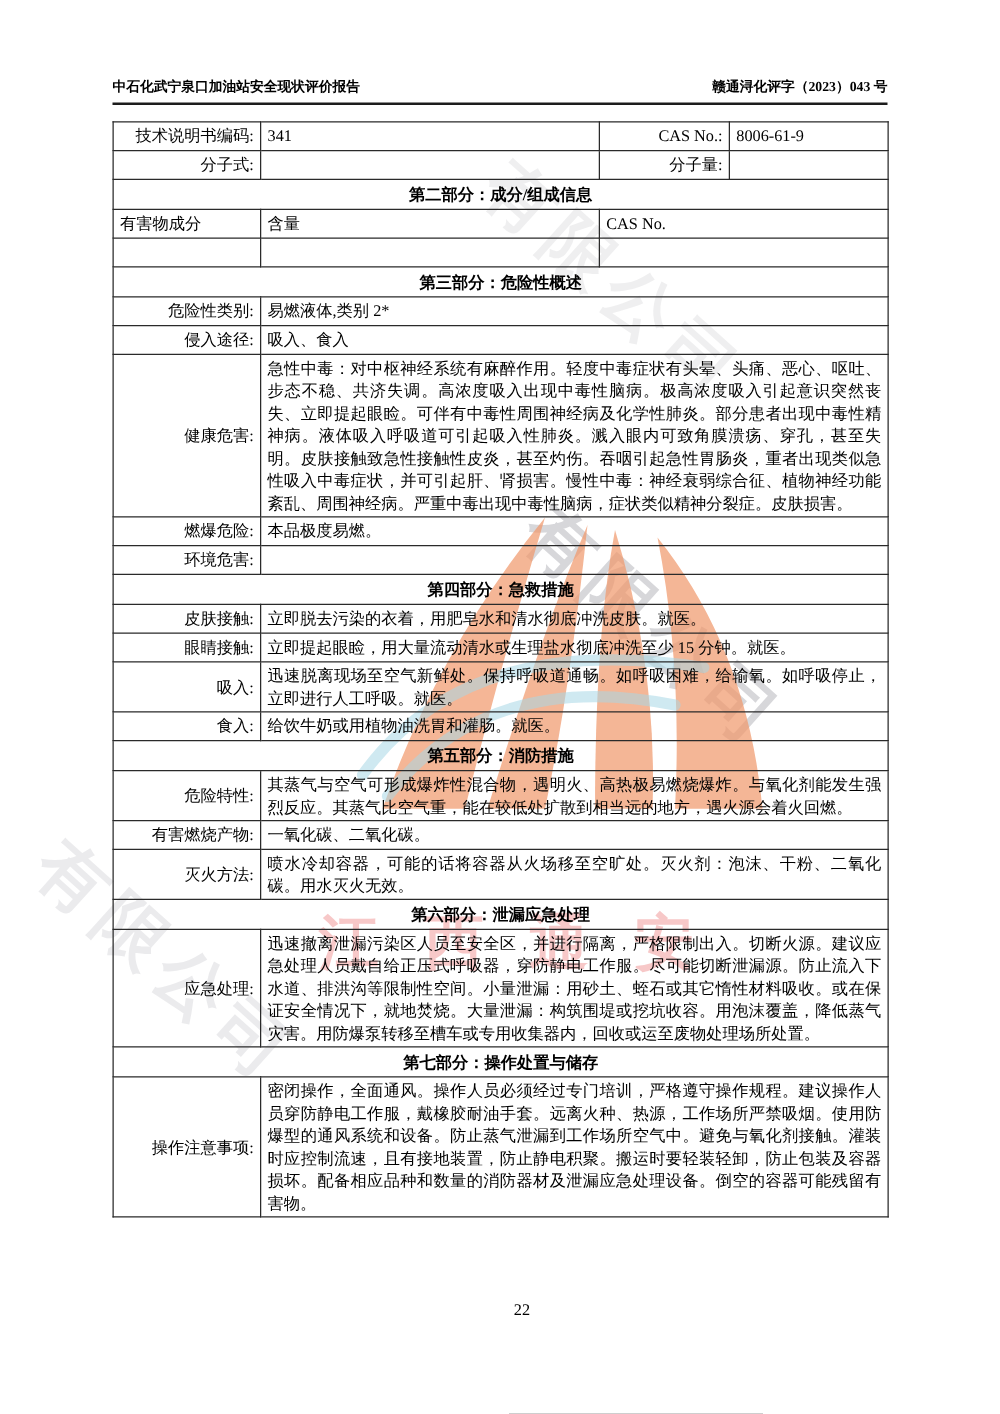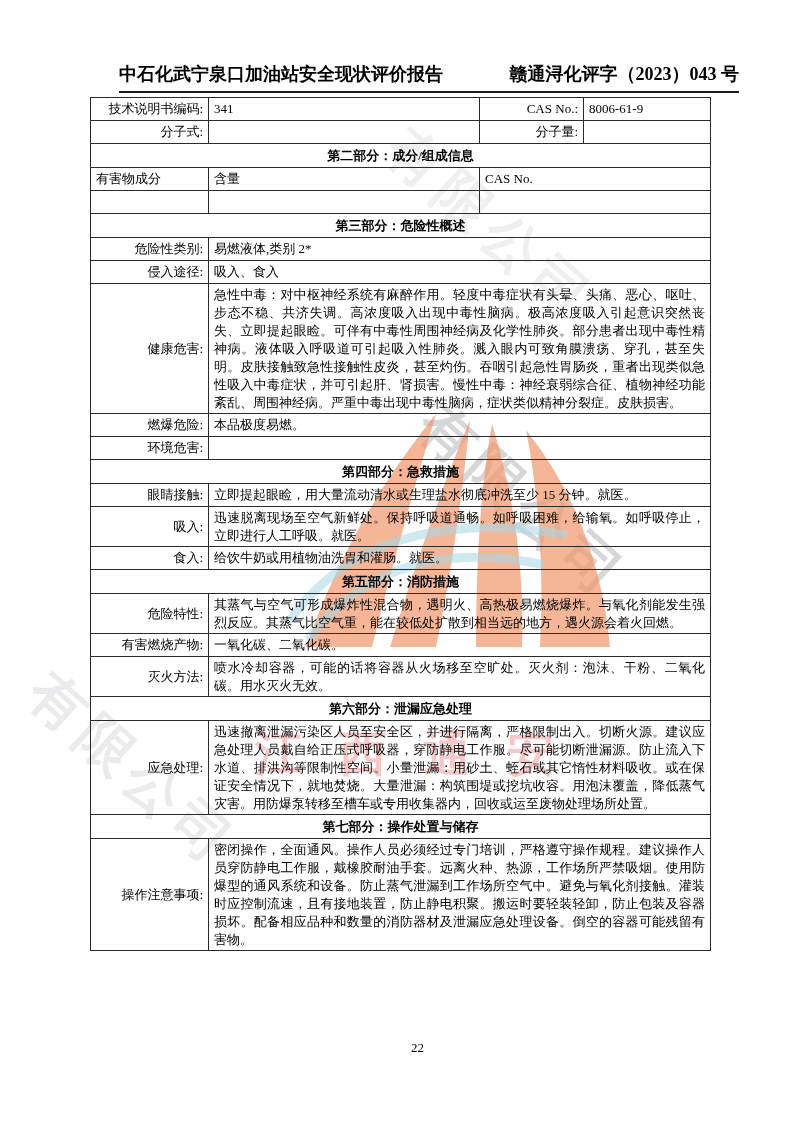--- a/index.html
+++ b/index.html
@@ -36,24 +36,23 @@
   }
   .wm-seal { position:absolute; left:298px; top:392px; }
   .wm-blue { position:absolute; left:278px; top:492px; }
 
   
   .content { position:absolute; inset:0; z-index:2; }
 
   .rpt-header {
     position:absolute; top:62px; left:90px; width:620px;
     display:flex; justify-content:space-between; align-items:flex-start;
-    font-size:18px; font-weight:bold;
+    font-size:11px; font-weight:bold;
     border-bottom:2px solid #1c1c1c;
     padding-bottom:5px;
-    margin-left:29px;
   }
 
   table.msds {
     position:absolute; top:97px; left:90px;
     width:620px;
     border-collapse:collapse;
     table-layout:fixed;
     font-size:13px;
     padding-left:48px;
   }
@@ -171,20 +170,24 @@
           <td class="val" colspan="3">本品极度易燃。</td>
         </tr>
         <tr class="single">
           <td class="lbl">环境危害:</td>
           <td class="val" colspan="3"></td>
         </tr>
         <tr>
           <td class="sec" colspan="4">第四部分：急救措施</td>
         </tr>
         <tr class="single">
+          <td class="lbl">皮肤接触:</td>
+          <td class="val" colspan="3">立即脱去污染的衣着，用肥皂水和清水彻底冲洗皮肤。就医。</td>
+        </tr>
+        <tr class="single">
           <td class="lbl">眼睛接触:</td>
           <td class="val" colspan="3">立即提起眼睑，用大量流动清水或生理盐水彻底冲洗至少 15 分钟。就医。</td>
         </tr>
         <tr>
           <td class="lbl">吸入:</td>
           <td class="txt" colspan="3">迅速脱离现场至空气新鲜处。保持呼吸道通畅。如呼吸困难，给输氧。如呼吸停止，立即进行人工呼吸。就医。</td>
         </tr>
         <tr class="single">
           <td class="lbl">食入:</td>
           <td class="val" colspan="3">给饮牛奶或用植物油洗胃和灌肠。就医。</td>

